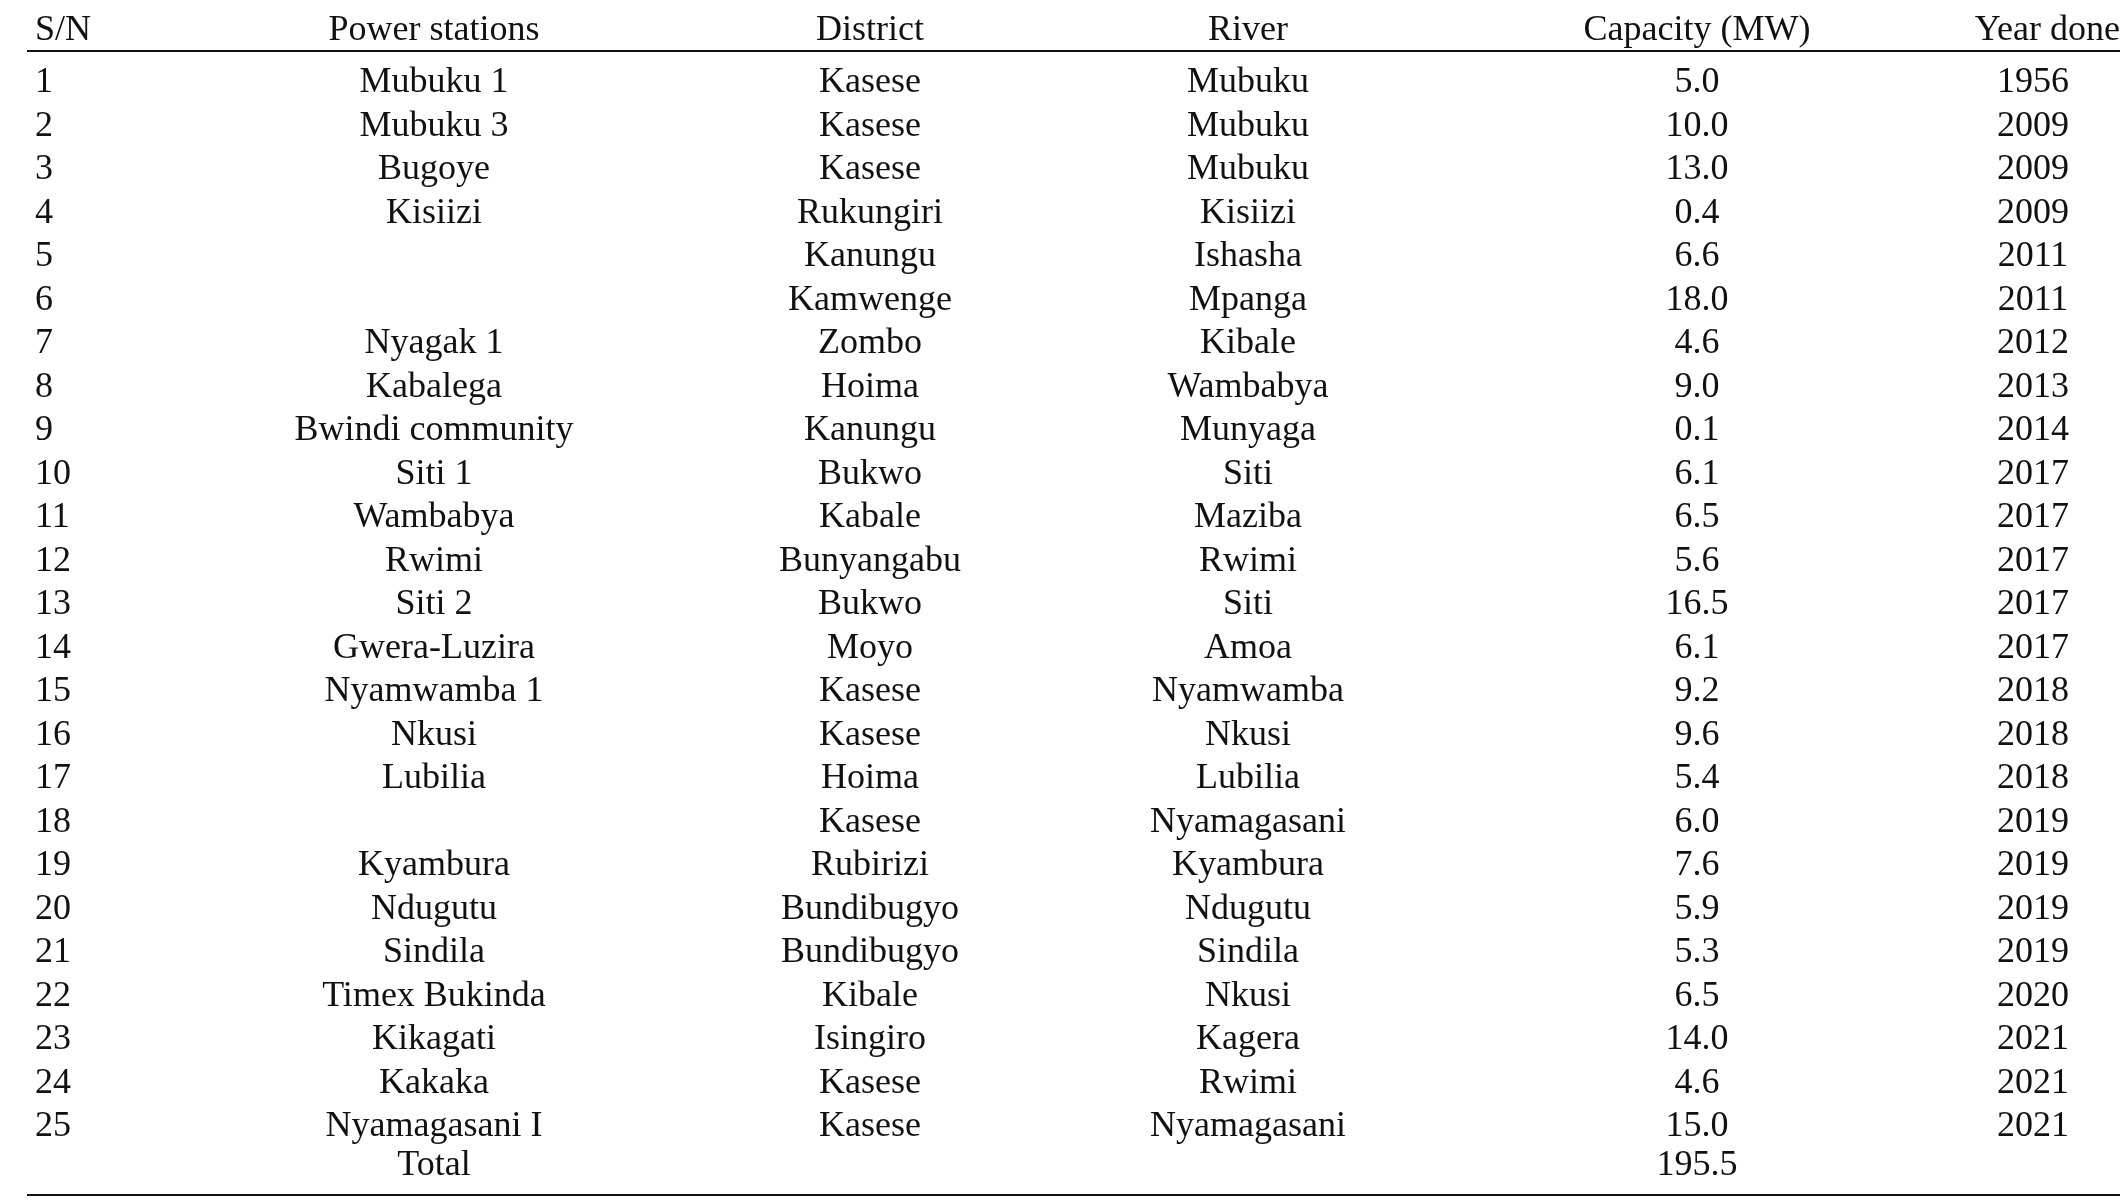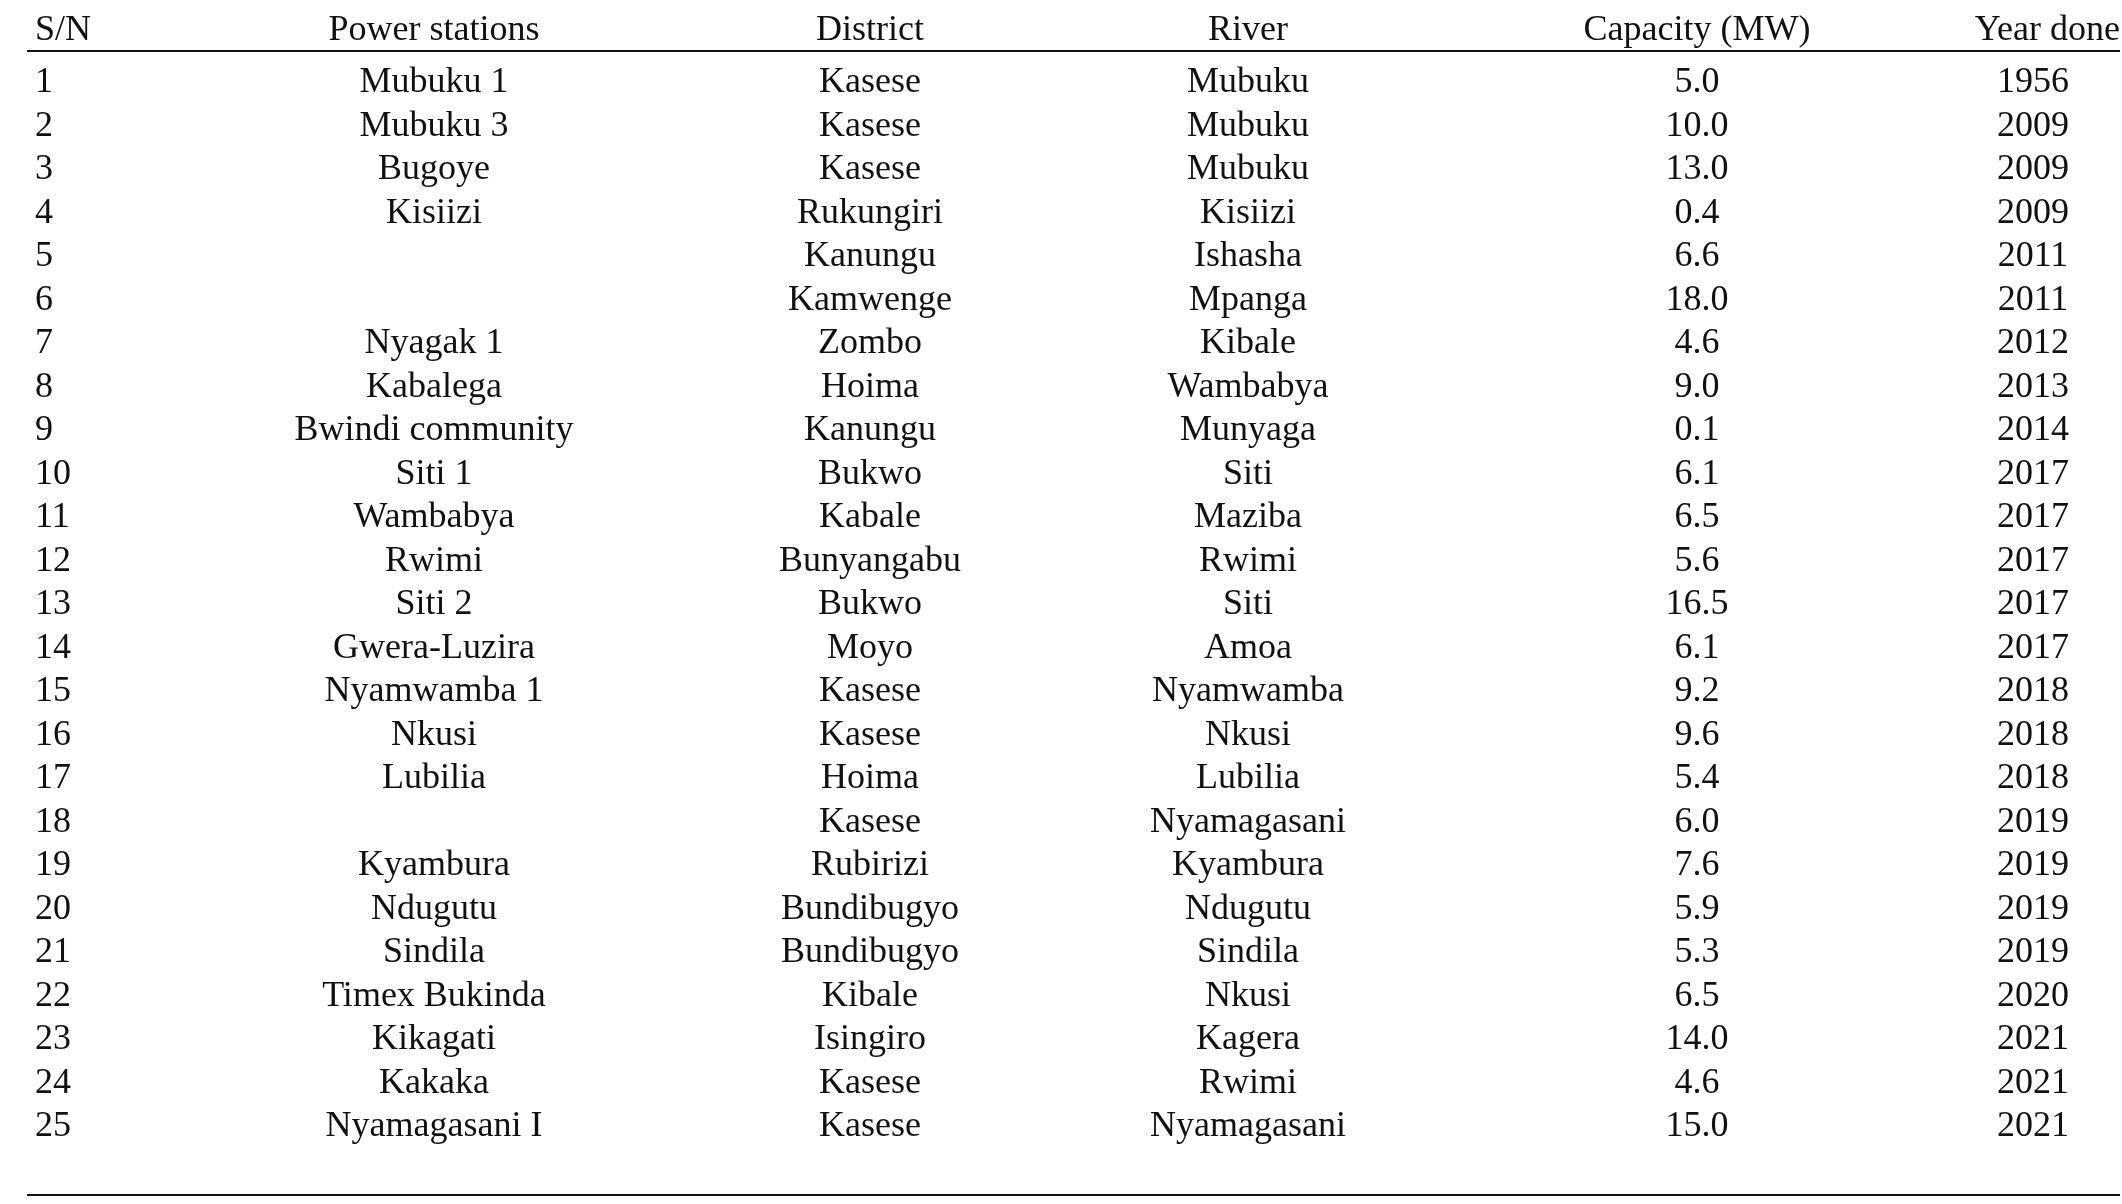--- a/index.html
+++ b/index.html
@@ -263,14 +263,18 @@
       <div class="row">
         <span class="cell c-sn">25</span>
         <span class="cell c-ps">Nyamagasani I</span>
         <span class="cell c-dist">Kasese</span>
         <span class="cell c-riv">Nyamagasani</span>
         <span class="cell c-cap">15.0</span>
         <span class="cell c-year">2021</span>
       </div>
     </div>
 
+  <div class="row total-row">
+    <span class="cell c-ps">Total</span>
+    <span class="cell c-cap">195.5</span>
+  </div>
 </div>
 <div class="bottom-line" style="left:27px;"></div>
 
 </body></html>

